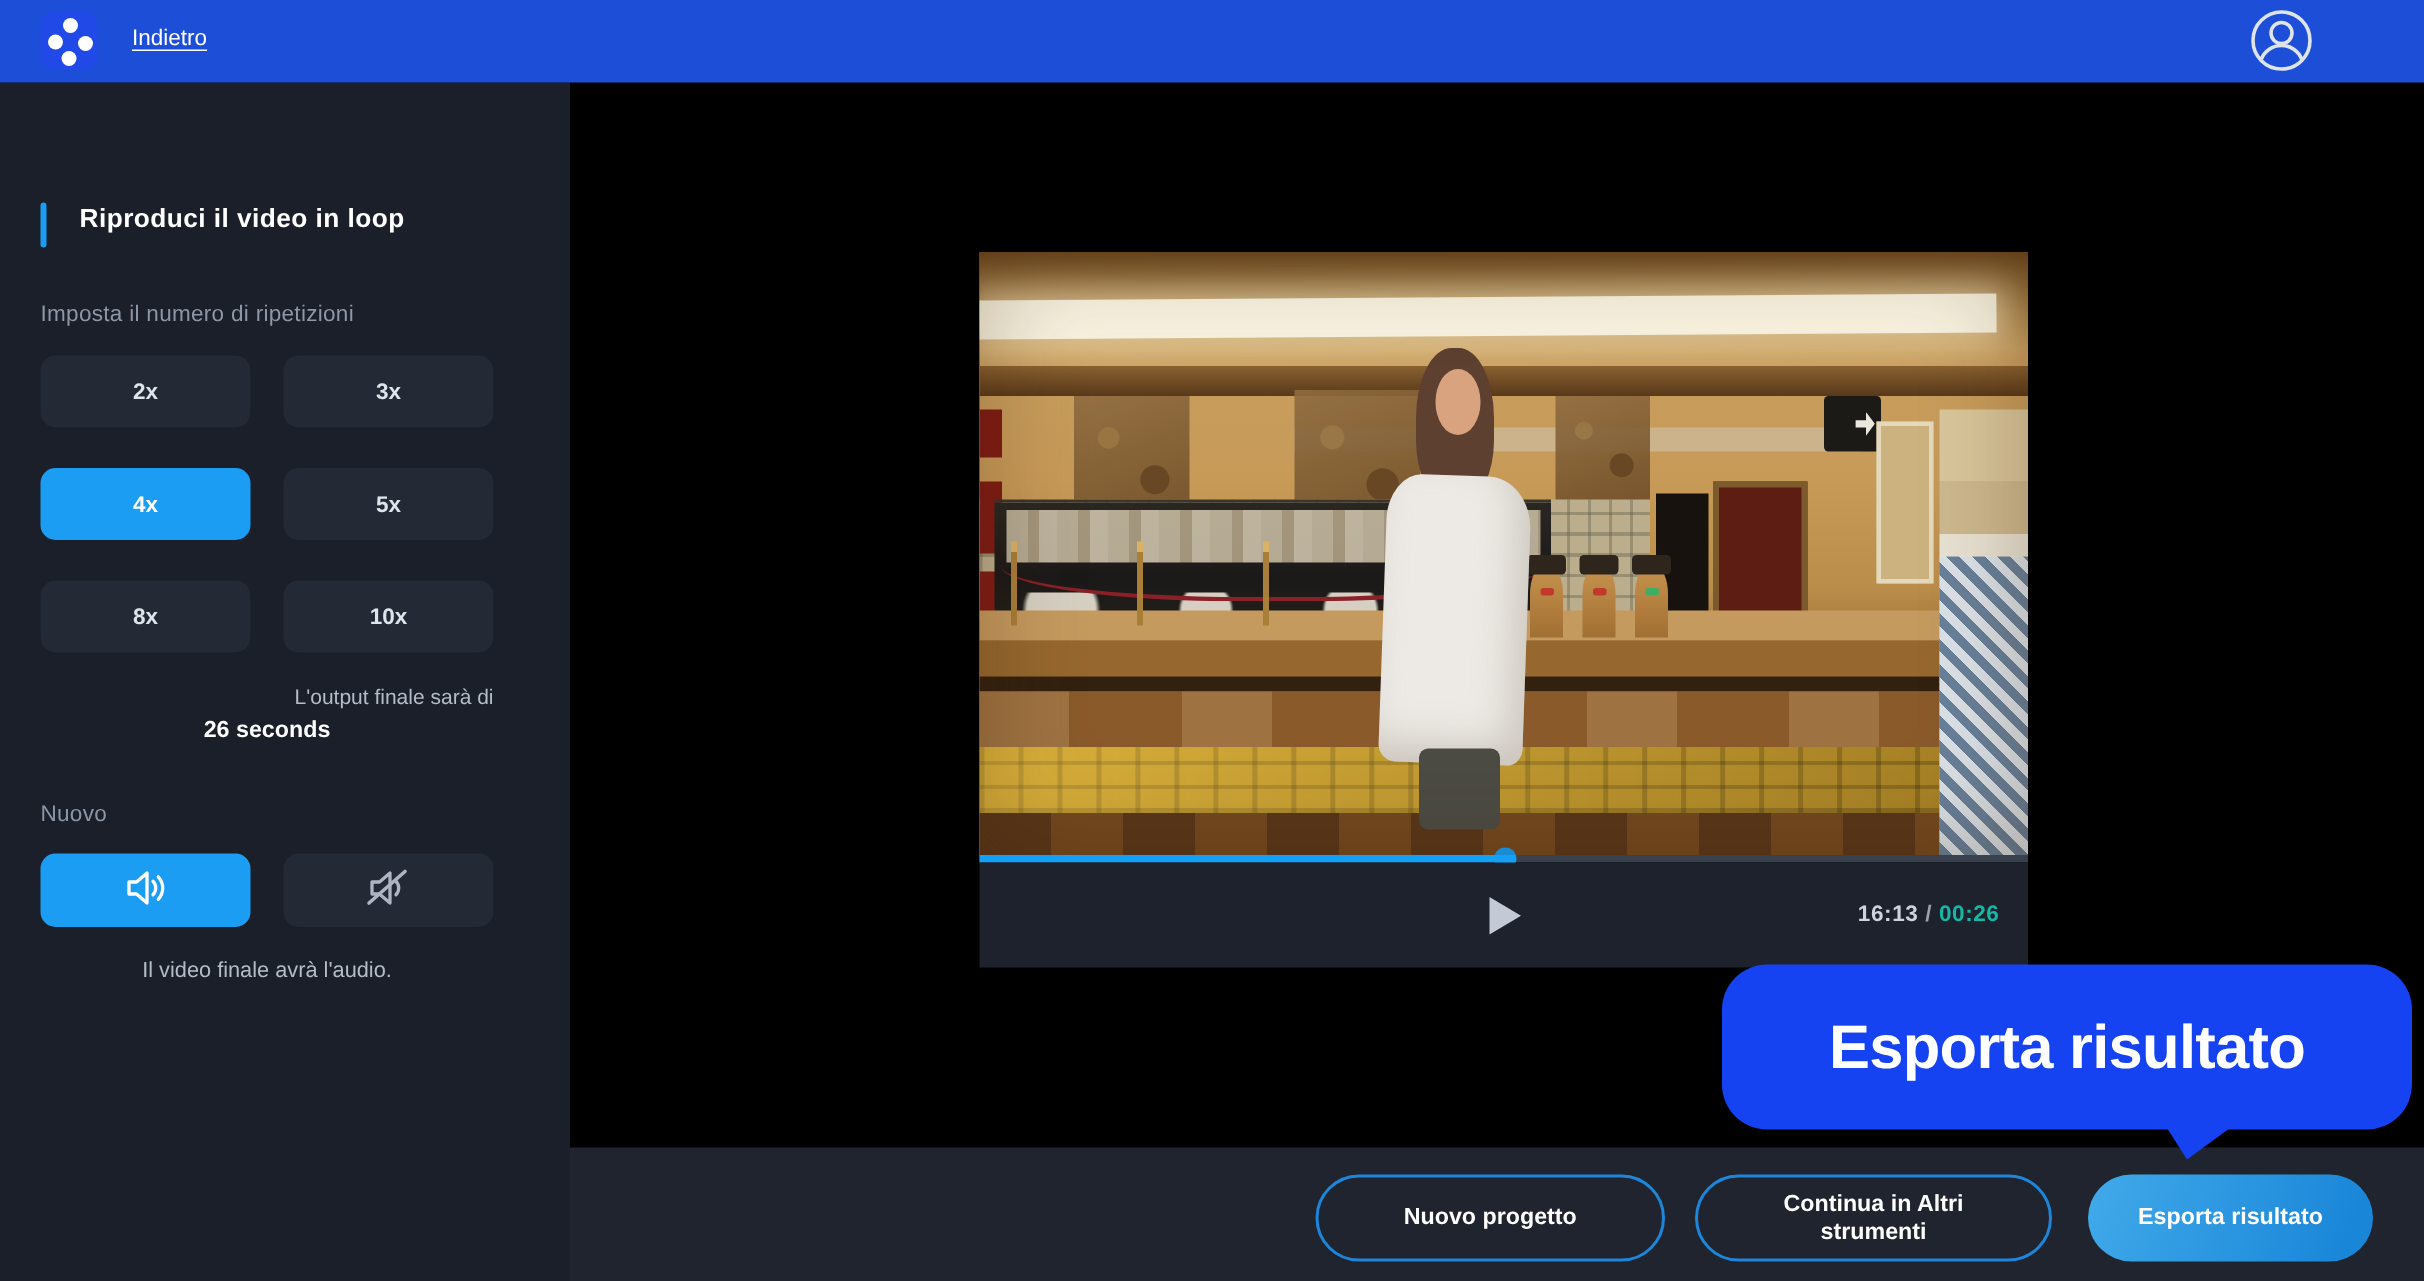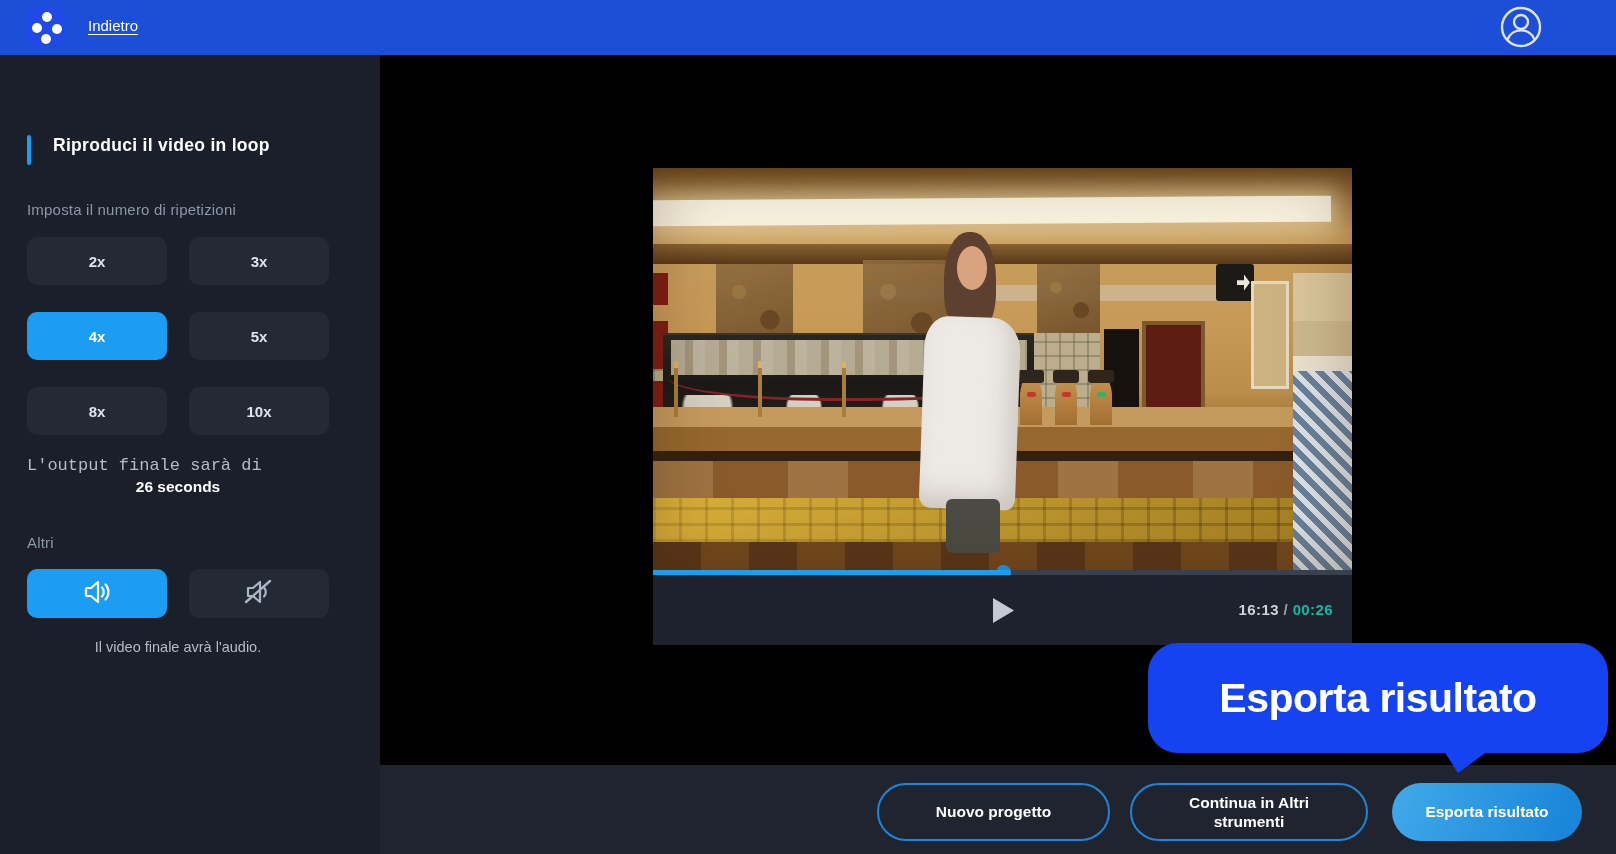--- a/index.html
+++ b/index.html
@@ -34,21 +34,21 @@
   .rep-grid {
     position:absolute; left:27px; top:182px; width:302px;
     display:grid; grid-template-columns:140px 140px; column-gap:22px; row-gap:27px;
   }
   .opt-btn {
     height:48px; border:none; border-radius:10px; background:#232a35; color:#dfe4ec;
     font-family:inherit; font-size:15px; font-weight:700; cursor:pointer;
     display:flex; align-items:center; justify-content:center;
   }
   .opt-btn.selected { background:#1a9df2; color:#fff; }
-  .out-line1 { position:absolute; left:27px; top:401px; width:302px; text-align:left; font-size:17px; color:#b4bcc8;font-family:Liberation Mono, monospace; }
+  .out-line1 { position:absolute; left:27px; top:401px; width:302px; text-align:right; font-size:14px; color:#b4bcc8; }
   .out-line2 { position:absolute; left:27px; top:423px; width:302px; text-align:center; font-size:15.5px; font-weight:700; color:#fff; }
   .audio-grid { position:absolute; left:27px; top:514px; width:302px; display:grid; grid-template-columns:140px 140px; column-gap:22px; }
   .audio-btn {
     height:49px; border:none; border-radius:10px; background:#232a35; cursor:pointer;
     display:flex; align-items:center; justify-content:center;
   }
   .audio-btn.selected { background:#1a9df2; }
   .audio-note { position:absolute; left:12px; top:584px; width:332px; text-align:center; font-size:14.5px; color:#b4bcc8; }
 
   
@@ -170,21 +170,21 @@
     <div class="rep-grid">
       <button class="opt-btn">2x</button>
       <button class="opt-btn">3x</button>
       <button class="opt-btn selected">4x</button>
       <button class="opt-btn">5x</button>
       <button class="opt-btn">8x</button>
       <button class="opt-btn">10x</button>
     </div>
     <p class="out-line1">L'output finale sarà di</p>
     <p class="out-line2">26 seconds</p>
-    <p class="section-label lbl-audio">Altri</p>
+    <p class="section-label lbl-audio">Nuovo</p>
     <div class="audio-grid">
       <button class="audio-btn selected">
         <span>
           <svg width="30" height="26" viewBox="0 0 30 26">
             <path d="M4 9 h5 l7 -6 v20 l-7 -6 h-5 z" fill="none" stroke="#fff" stroke-width="2.2" stroke-linejoin="round"></path>
             <path d="M20 8.5 a6.5 6.5 0 0 1 0 9" fill="none" stroke="#fff" stroke-width="2.2" stroke-linecap="round"></path>
             <path d="M23.5 5.5 a11 11 0 0 1 0 15" fill="none" stroke="#fff" stroke-width="2.2" stroke-linecap="round"></path>
           </svg>
         </span>
       </button>

